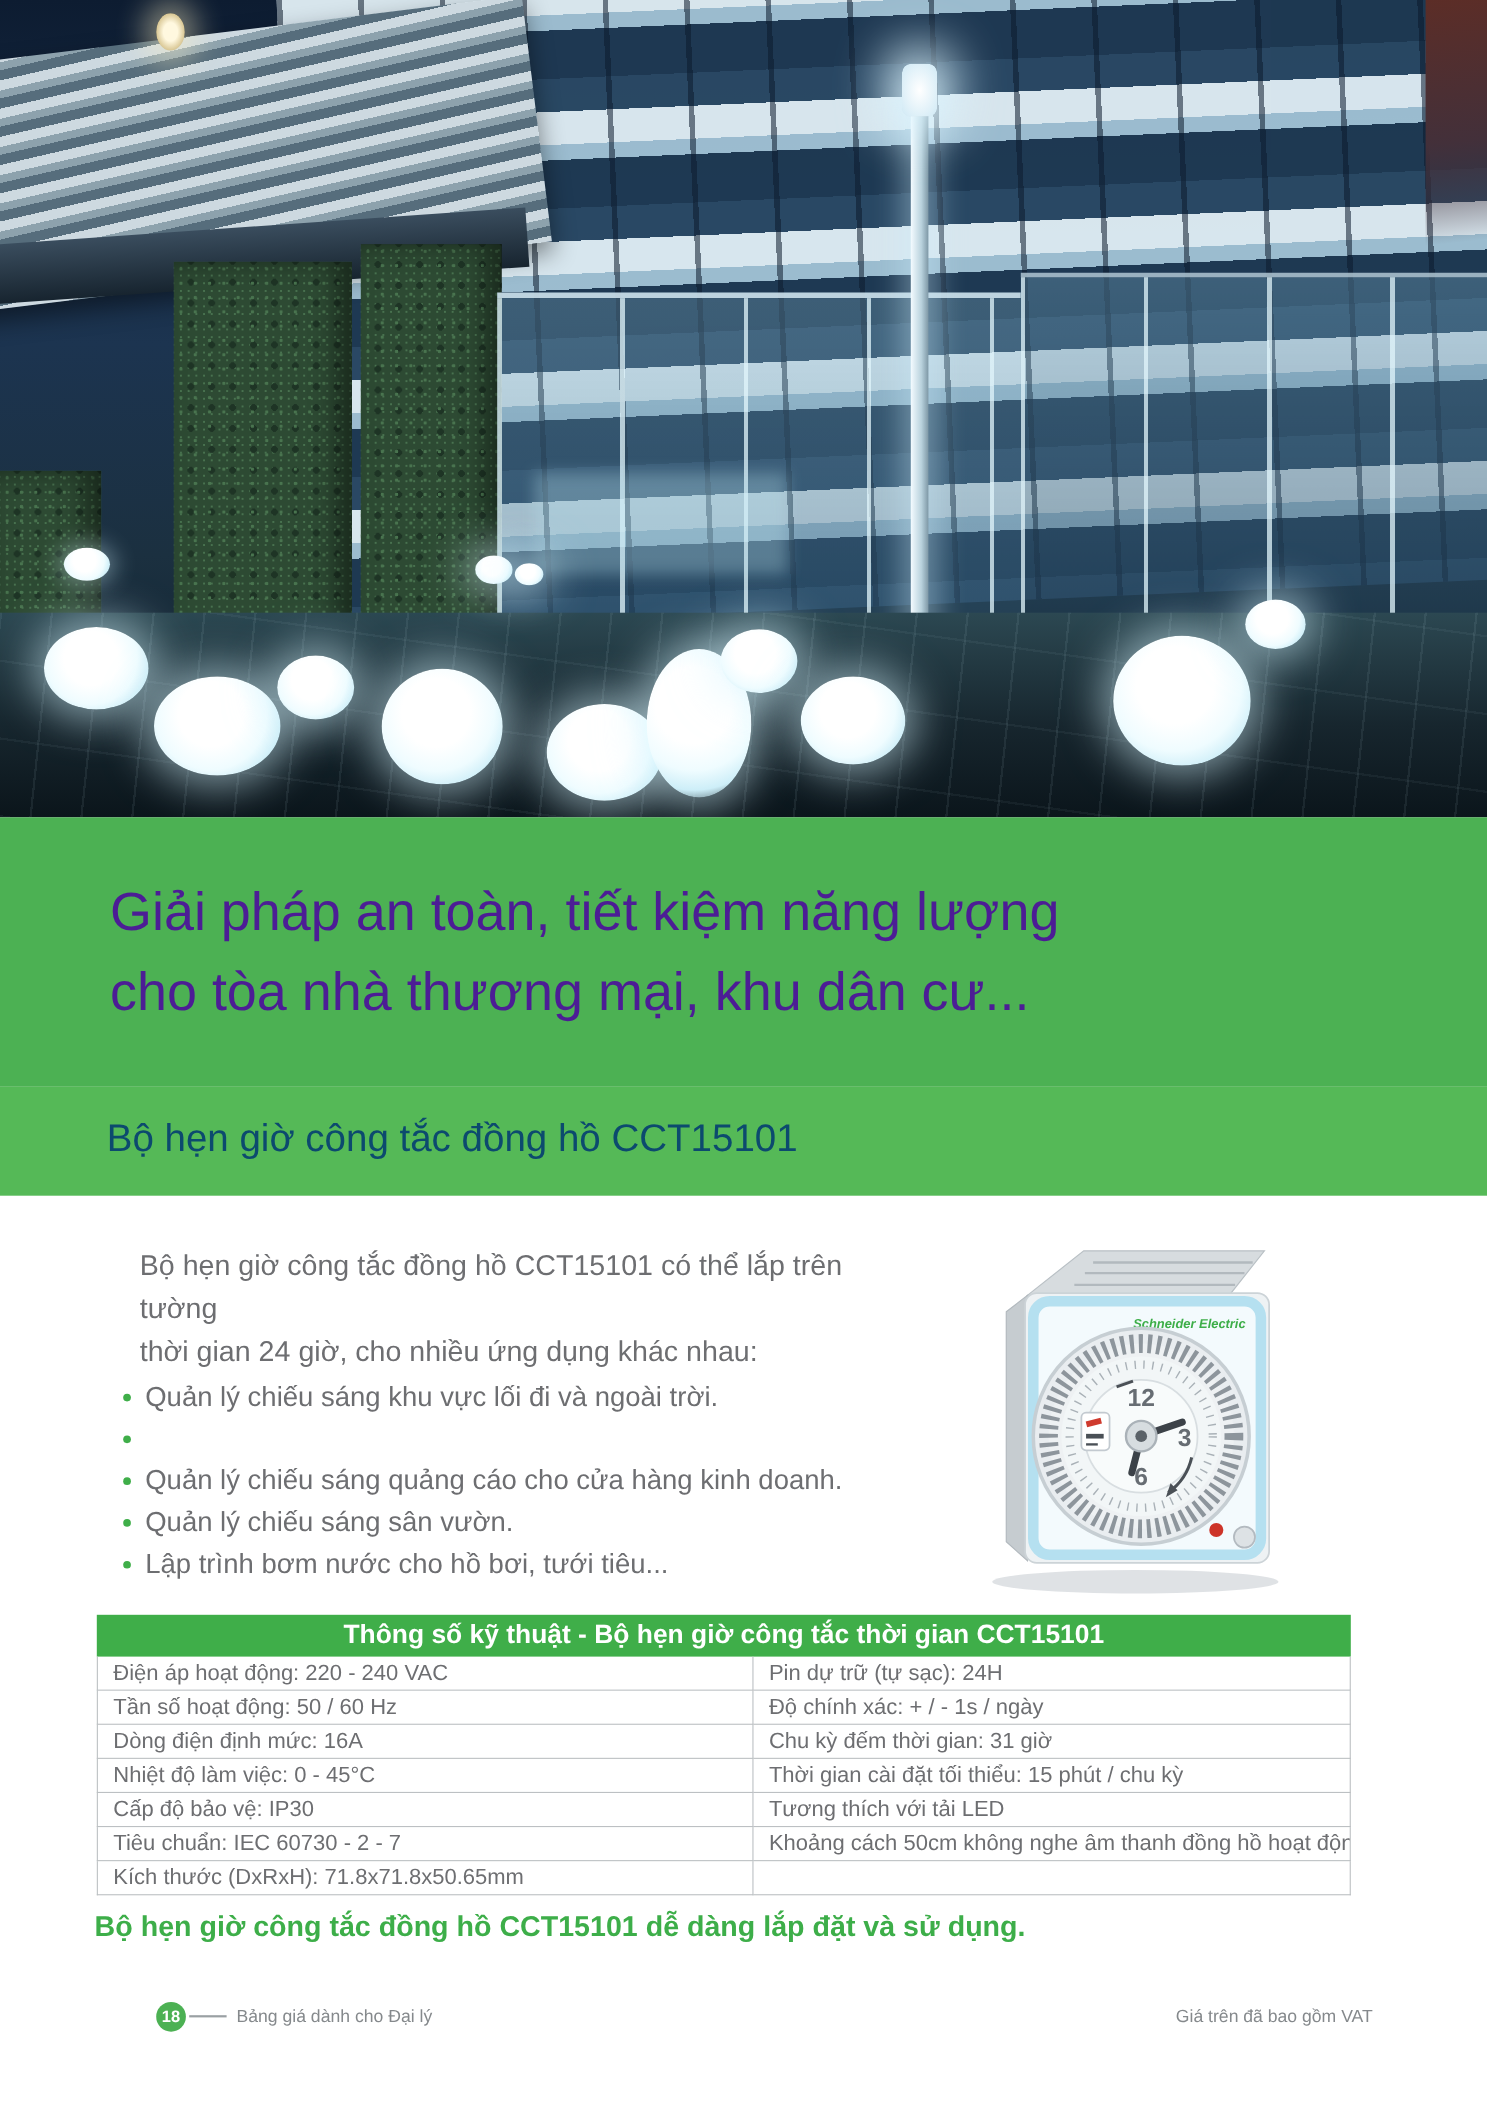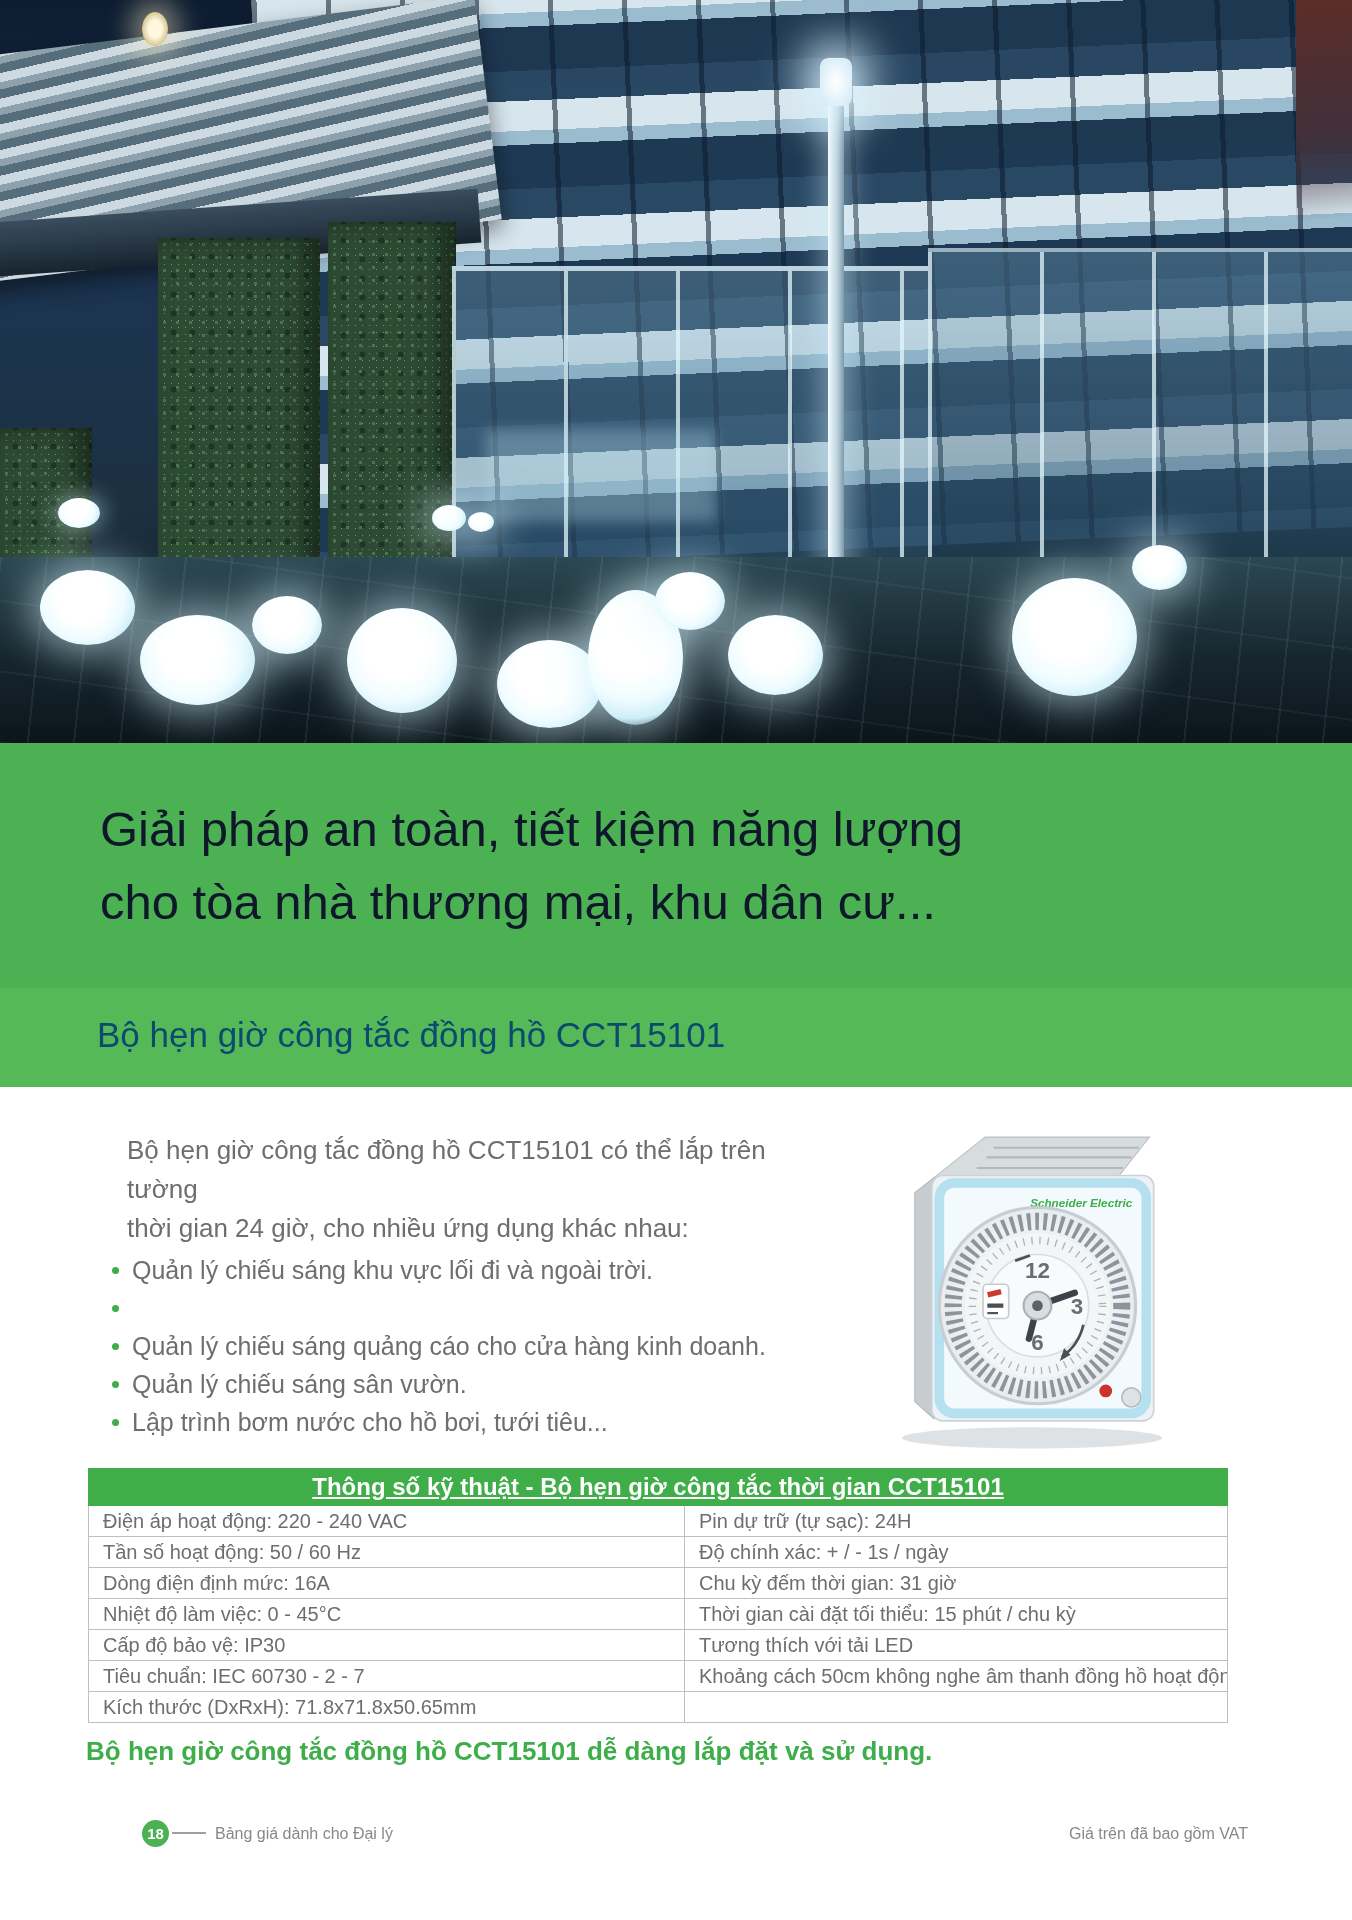--- a/index.html
+++ b/index.html
@@ -55,39 +55,39 @@
         background:linear-gradient(180deg,#2c4852 0%,#17262e 55%,#0b151b 100%);}
   .floor-lines{position:absolute;left:0;bottom:0;width:100%;height:186px;
         background:repeating-linear-gradient(96deg,rgba(200,230,240,.08) 0 2px,rgba(0,0,0,0) 2px 46px),
                    repeating-linear-gradient(8deg,rgba(200,230,240,.05) 0 2px,rgba(0,0,0,0) 2px 70px);}
   .orb{position:absolute;border-radius:50%;
         background:radial-gradient(circle at 45% 38%,#ffffff 0 35%,#effcff 60%,#cdeef8 78%,rgba(190,230,242,.15) 100%);
         box-shadow:0 0 38px 10px rgba(215,245,255,.55);}
 
   
   .band1{position:absolute;left:0;top:743px;width:1352px;height:245px;background:#4cb153;}
-  .band1 .headline{padding:50px 12px 0 100px;color:#0f172a;font-size:49px;line-height:73px;font-weight:400;}
+  .band1 .headline{padding:50px 12px 0 100px;color:#4c1d95;font-size:49px;line-height:73px;font-weight:400;}
   .band2{position:absolute;left:0;top:988px;width:1352px;height:99px;background:#55b957;}
   .band2 .subtitle{padding:27px 0 0 97px;color:#0c4a6e;font-size:35px;font-weight:400;}
 
   
   .intro{position:absolute;left:127px;top:1131px;width:700px;}
   .intro p{margin:0;font-size:26px;line-height:39px;color:#6d6e71;}
   .features{position:absolute;left:112px;top:1251px;margin:0;padding:0;list-style:none;}
   .features li{display:flex;align-items:center;height:38px;font-size:25px;color:#6d6e71;}
   .dot{width:7px;height:7px;border-radius:50%;background:#3fae49;margin-right:13px;flex:0 0 auto;}
 
   
   .product{position:absolute;left:870px;top:1122px;width:320px;height:331px;}
   .product svg{width:100%;height:100%;}
 
   
   .spec{position:absolute;left:88px;top:1468px;width:1140px;}
   .spec-header{height:38px;line-height:38px;background:#3fae49;color:#ffffff;
-        font-size:24px;font-weight:700;text-align:center;text-decoration:underline;}
+        font-size:24px;font-weight:700;text-align:center;}
   .spec table{width:100%;border-collapse:collapse;table-layout:fixed;}
   .spec td{height:30px;font-size:20px;color:#6d6e71;padding:0 8px 0 14px;
         border:1px solid #bcc0c3;border-top:none;white-space:nowrap;overflow:hidden;}
   .spec td.c1{width:573px;}
 
   
   .closing{position:absolute;left:86px;top:1736px;font-size:26px;font-weight:700;color:#3dae49;}
   .badge{position:absolute;left:142px;top:1820px;width:27px;height:27px;border-radius:50%;
         background:#4cb153;color:#fff;font-size:15px;font-weight:700;text-align:center;line-height:27px;}
   .fline{position:absolute;left:172px;top:1832px;width:34px;height:2px;background:#9aa0a3;}

